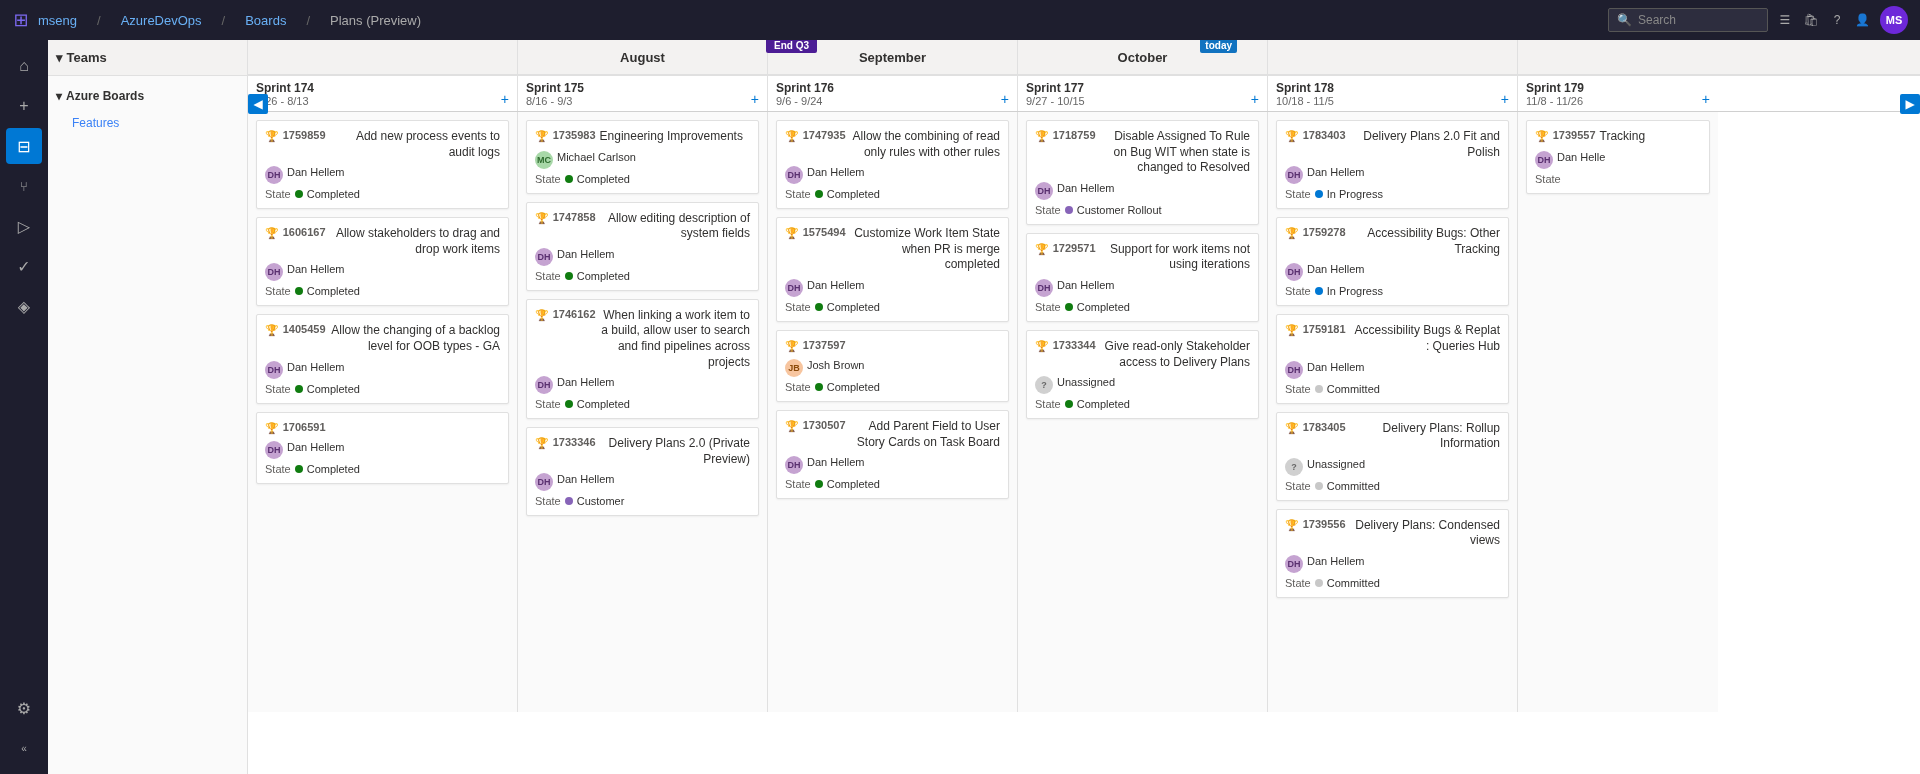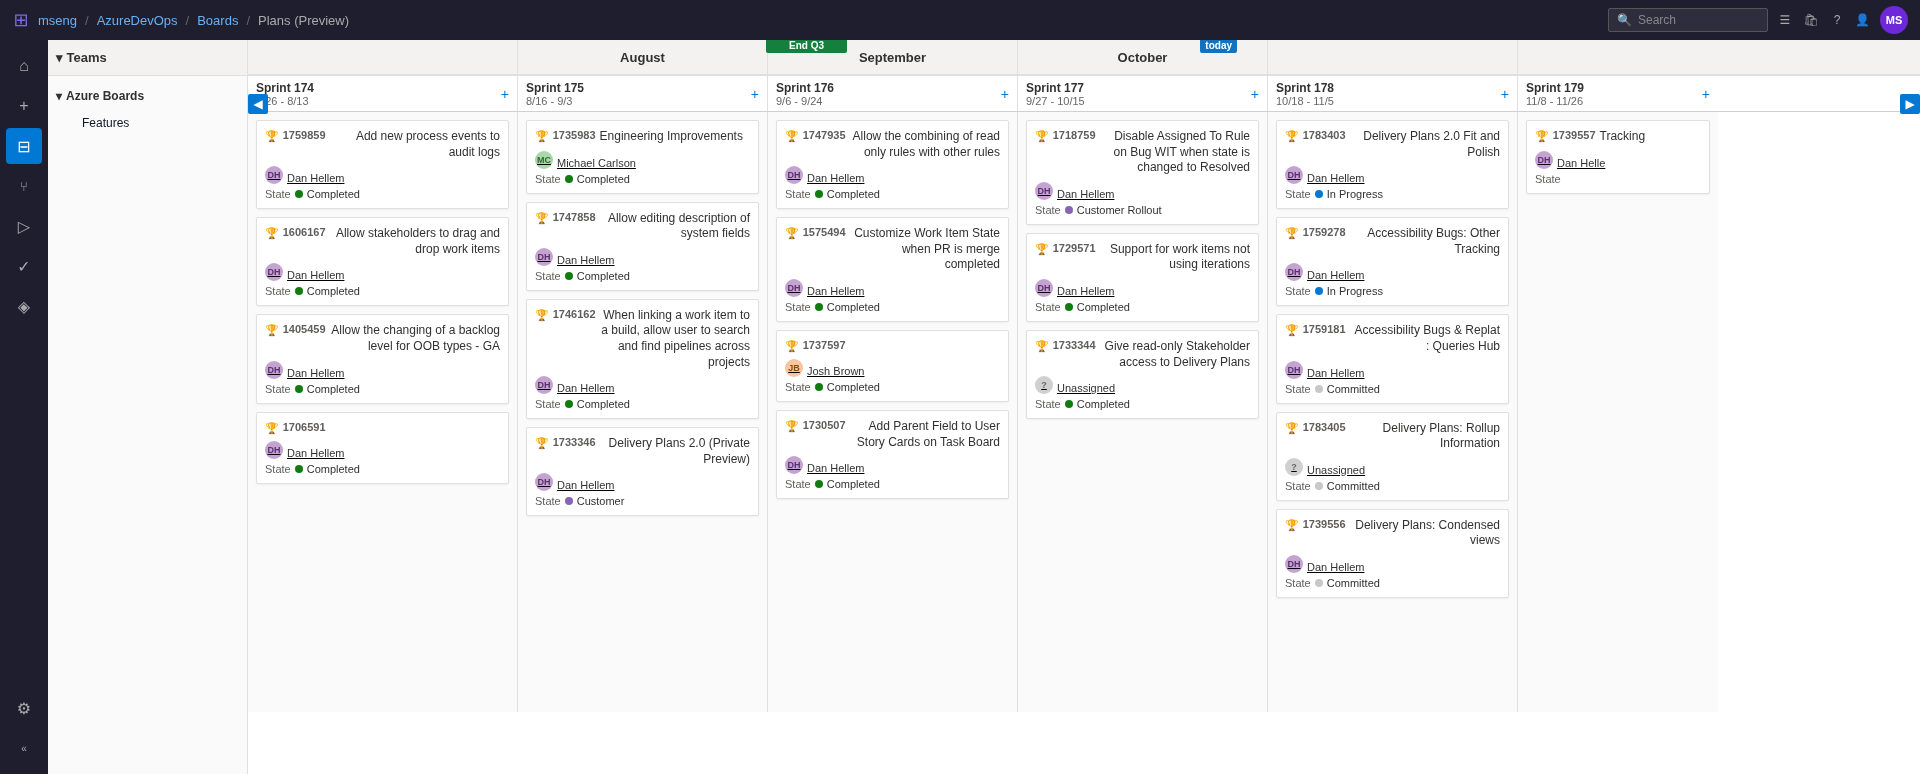--- a/index.html
+++ b/index.html
@@ -11,21 +11,21 @@
       background: #1e1e2e;
       display: flex;
       align-items: center;
       padding: 0 12px;
       gap: 8px;
       color: #ccc;
       position: fixed;
       top: 0; left: 0; right: 0;
       z-index: 100;
     }
-    .topbar-breadcrumb { display: flex; align-items: center; gap: 8px; font-size: 13px; color: #ddd; }
+    .topbar-breadcrumb { display: flex; align-items: center; gap: 20px; font-size: 13px; color: #ddd; }
     .topbar-breadcrumb span { color: #aaa; }
     .topbar-breadcrumb a { color: #69b0f5; text-decoration: none; }
     .topbar-breadcrumb .sep { color: #666; }
     .topbar-spacer { flex: 1; }
     .topbar-search {
       background: #2d2d3e;
       border: 1px solid #555;
       border-radius: 2px;
       color: #ccc;
       padding: 4px 8px;
@@ -106,23 +106,23 @@
       height: 32px;
       display: flex;
       align-items: center;
       padding: 0 8px;
       gap: 4px;
       font-size: 12px;
       font-weight: 600;
       color: #323130;
     }
     .teams-item {
-      padding: 4px 8px 4px 34px;
+      padding: 4px 8px 4px 24px;
       font-size: 12px;
-      color: #0f172a;
+      color: #3b82f6;
       cursor: pointer;
     }
 
     
     .months-row {
       display: flex;
       height: 36px;
       border-bottom: 2px solid #e0e0e0;
       background: #f3f2f1;
       position: sticky;
@@ -148,21 +148,21 @@
       background: #fff;
       position: sticky;
       top: 36px;
       z-index: 9;
     }
     .sprint-header {
       border-right: 1px solid #e0e0e0;
       padding: 4px 8px;
       flex-shrink: 0;
       display: flex;
-      align-items: center;
+      align-items: flex-end;
       justify-content: space-between;
     }
     .sprint-name { font-size: 12px; font-weight: 600; color: #323130; }
     .sprint-dates { font-size: 11px; color: #666; }
     .sprint-add { color: #0078d4; cursor: pointer; font-size: 14px; }
 
     
     .cards-area {
       display: flex;
       min-height: 600px;
@@ -190,24 +190,23 @@
       display: flex;
       align-items: flex-start;
       gap: 4px;
       margin-bottom: 6px;
     }
     .card-trophy { color: #8b5cf6; font-size: 11px; flex-shrink: 0; margin-top: 1px; }
     .card-id { color: #605e5c; font-size: 11px; font-weight: 600; flex-shrink: 0; }
     .card-title-text { font-size: 12px; color: #323130; line-height: 1.3; text-align: right; }
     .card-assignee-row {
       display: flex;
-      align-items: flex-end;
+      align-items: flex-start;
       gap: 4px;
       margin-bottom: 4px;
-      text-decoration: underline;
     }
     .avatar-small {
       width: 18px; height: 18px;
       border-radius: 50%;
       background: #d0d0d0;
       display: flex; align-items: center; justify-content: center;
       font-size: 9px; font-weight: bold; color: #666;
       flex-shrink: 0;
       overflow: hidden;
     }
@@ -315,21 +314,21 @@
 
       <div style="min-width:1470px; position:relative;">
 
         <div class="months-row">
           <div class="month-cell" style="width:270px; border-left:none;"></div>
           <div class="month-cell" style="width:250px;">August</div>
           <div class="month-cell" style="width:250px; position:relative;">
             September
             
             <div style="position:absolute; top:-2px; left:-2px; z-index:20;">
-              <div style="background:#15803d; color:#fff; font-size:10px; padding:2px 23px; border-radius:2px; white-space:nowrap;">End Q3</div>
+              <div style="background:#4c1d95; color:#fff; font-size:10px; padding:2px 8px; border-radius:2px; white-space:nowrap;">End Q3</div>
             </div>
           </div>
           <div class="month-cell" style="width:250px; position:relative;">
             
             <div style="position:absolute; top:-2px; right:30px; z-index:20;">
               <div style="background:#1173c0; color:#fff; font-size:10px; padding:2px 5px; border-radius:2px; white-space:nowrap;">today</div>
             </div>
             October
           </div>
           <div class="month-cell" style="width:250px;"></div>

